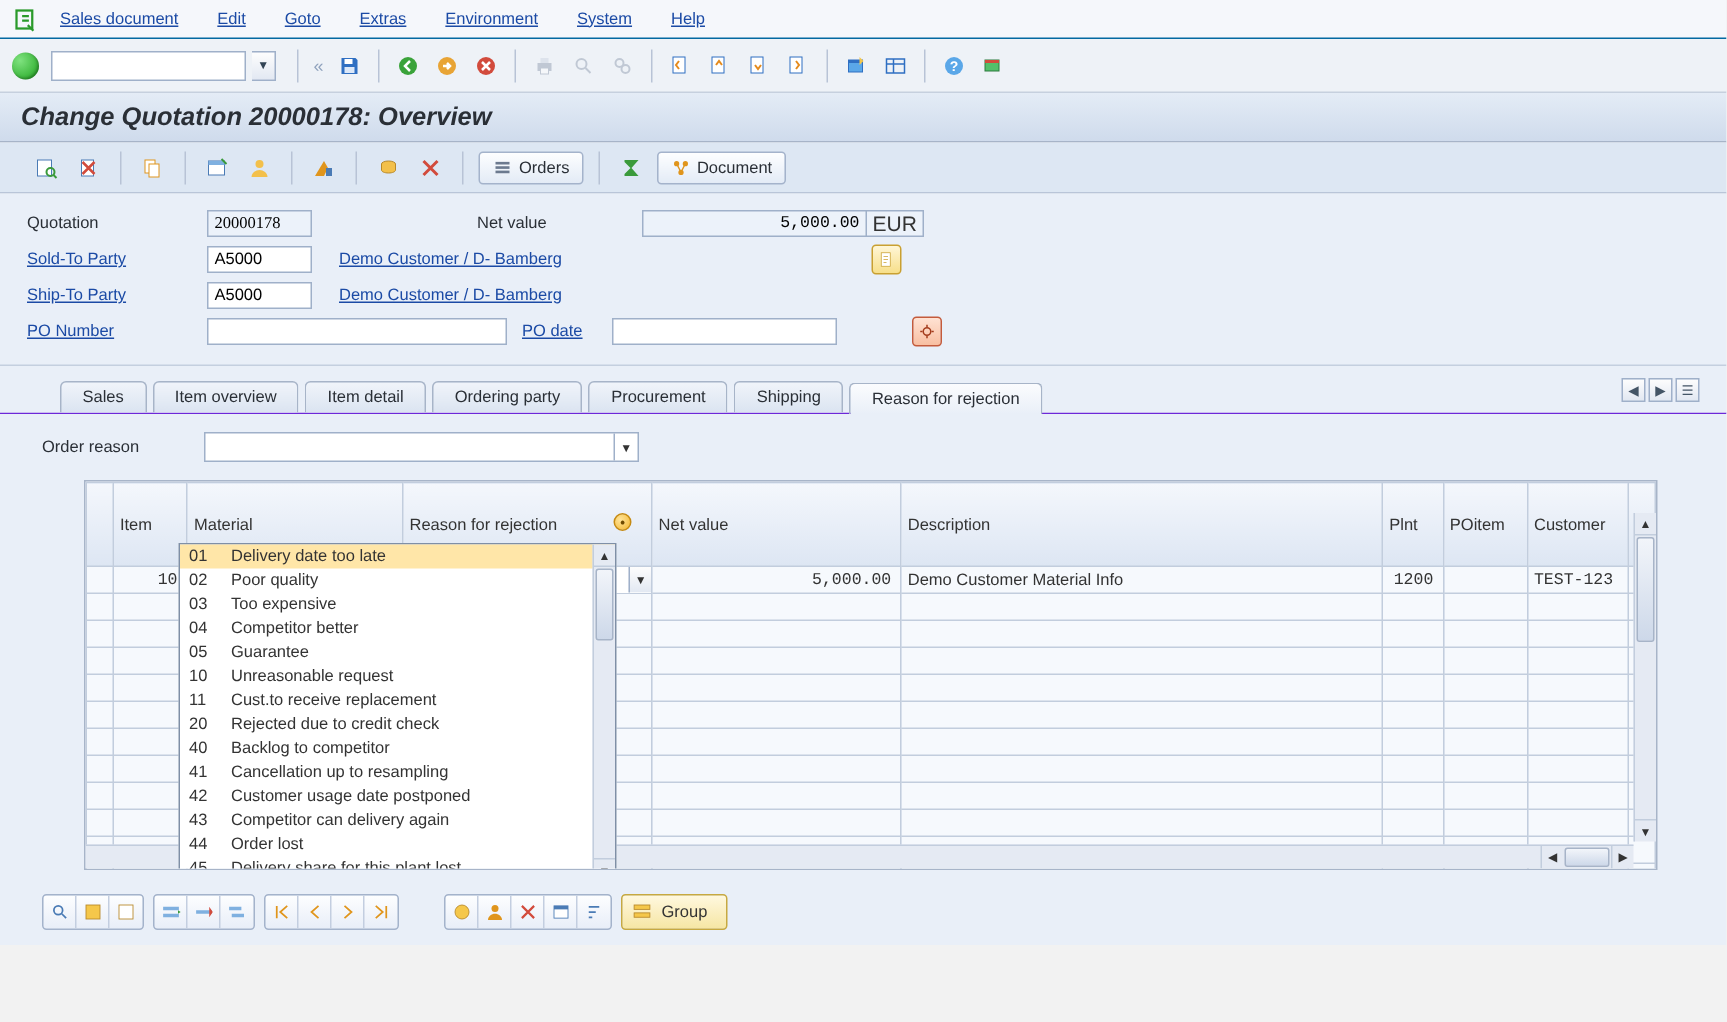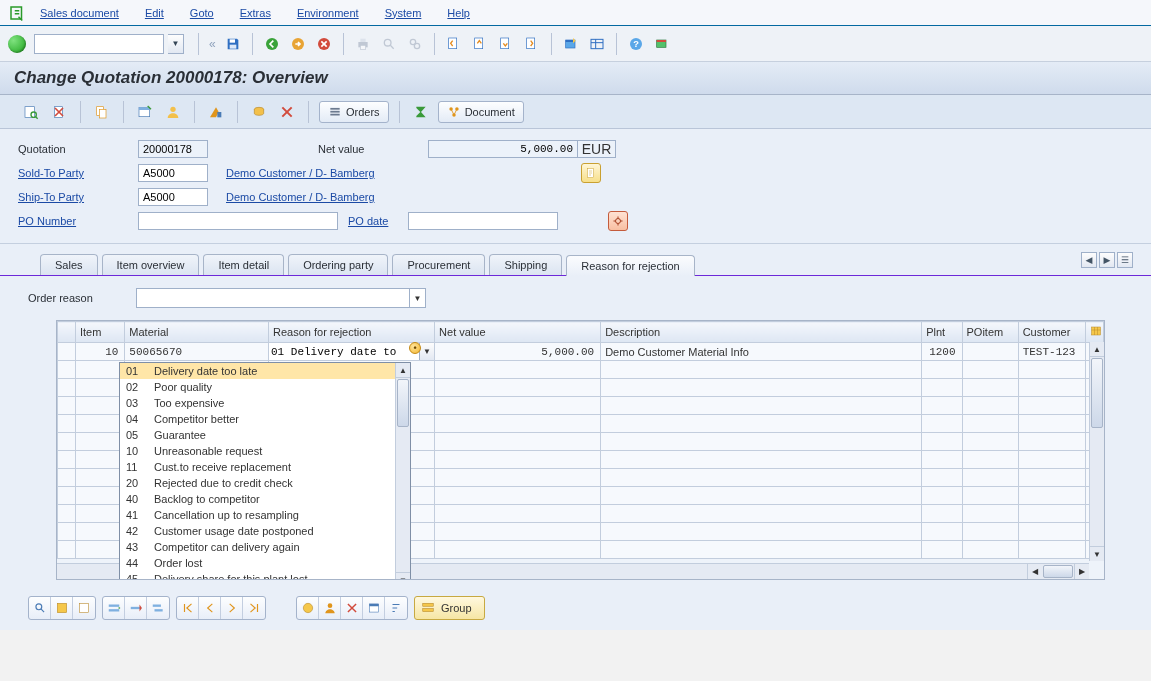--- a/index.html
+++ b/index.html
@@ -52,21 +52,21 @@
 .tab-body { border-top:1px solid #6d28d9; background:#e9eff8; padding:12px 18px 6px 28px; }
 .ord-reason-row{display:flex;align-items:center;}
 .ord-reason-row .sel{width:290px;height:20px;border:1px solid #9fb0c9;background:#fff;display:flex;align-items:center;justify-content:flex-end;}
 .ord-reason-row .sel .arr{width:16px;height:18px;border-left:1px solid #9fb0c9;display:flex;align-items:center;justify-content:center;font-size:8px;}
 
 
 .grid-wrap { margin:12px 28px 4px 28px; border:1px solid #a7b4c8; background:#eef3fa; position:relative; }
 .grid-title{padding:4px 8px;font-size:11px;color:#2a2f36;background:linear-gradient(#f4f7fc,#e1e9f5);border-bottom:1px solid #c2cddd;}
 .grid-scroll{position:relative;height:258px;overflow:hidden;}
 .grid{border-collapse:collapse;width:100%;table-layout:fixed;}
-.grid th{background:linear-gradient(#f4f7fc,#dde6f3);border:1px solid #c2cddd;padding:3px 4px;text-align:left;font-weight:normal;font-size:11px;height:20px;white-space:nowrap;overflow:hidden;}
+.grid th{background:linear-gradient(#f4f7fc,#dde6f3);border:1px solid #c2cddd;padding:20px 4px;text-align:left;font-weight:normal;font-size:11px;height:20px;white-space:nowrap;overflow:hidden;}
 .grid td{border:1px solid #c2cddd;padding:0;height:18px;font-size:11px;background:#f6f9fd;}
 .grid td.cell{padding:2px 4px;white-space:nowrap;overflow:hidden;}
 .grid td.num{font-family:"Courier New",monospace;text-align:right;padding-right:6px;}
 .grid td.txt{font-family:"Courier New",monospace;padding-left:4px;}
 .row-handle{width:16px;background:linear-gradient(90deg,#e5ebf5,#cfd9ea);border-right:1px solid #b7c3d8;}
 .cfg-ico{width:16px;text-align:center;}
 .reason-cell{position:relative;background:#fff !important;padding:0 !important;}
 .reason-cell input{width:calc(100% - 16px);height:17px;border:none;background:#fff;font-family:"Courier New",monospace;font-size:11px;padding:0 2px;}
 .reason-cell .dd{position:absolute;right:0;top:0;width:15px;height:17px;border-left:1px solid #9fb0c9;background:linear-gradient(#fdfdfd,#e2e8f2);display:flex;align-items:center;justify-content:center;font-size:8px;}
 .help-dot{position:absolute;right:-8px;top:22px;width:12px;height:12px;border-radius:50%;border:1px solid #c58a13;background:radial-gradient(circle at 35% 35%,#ffe49a,#f3b62f);display:flex;align-items:center;justify-content:center;color:#6e4900;font-size:9px;font-weight:bold;}
@@ -305,21 +305,21 @@
         <circle cx="12" cy="17" r="3" fill="#e0951c"></circle>
         <path d="M7 7l5 10 5-10" stroke="#e0951c" stroke-width="1.5" fill="none"></path>
       </svg>
     <span>Document</span>
   </span>
 </div>
 
 <div class="hdr-form">
   <div class="hdr-row">
     <span class="lbl">Quotation</span>
-    <input class="fld ro" style="width: 70px;" readonly="" value="20000178">
+    <input class="fld ro" style="width: 70px; font-family: Liberation Serif, serif;" readonly="" value="20000178">
     <span style="width:110px"></span>
     <span class="lbl" style="width:80px">Net value</span>
     <span style="width:30px"></span>
     <input class="fld ro num" style="width: 150px;" readonly="" value="5,000.00">
     <span class="unit-box">EUR</span>
   </div>
   <div class="hdr-row">
     <span class="lbl link">Sold-To Party</span>
     <input class="fld" style="width: 70px;" value="A5000">
     <span class="name-link">Demo Customer / D- Bamberg</span>

